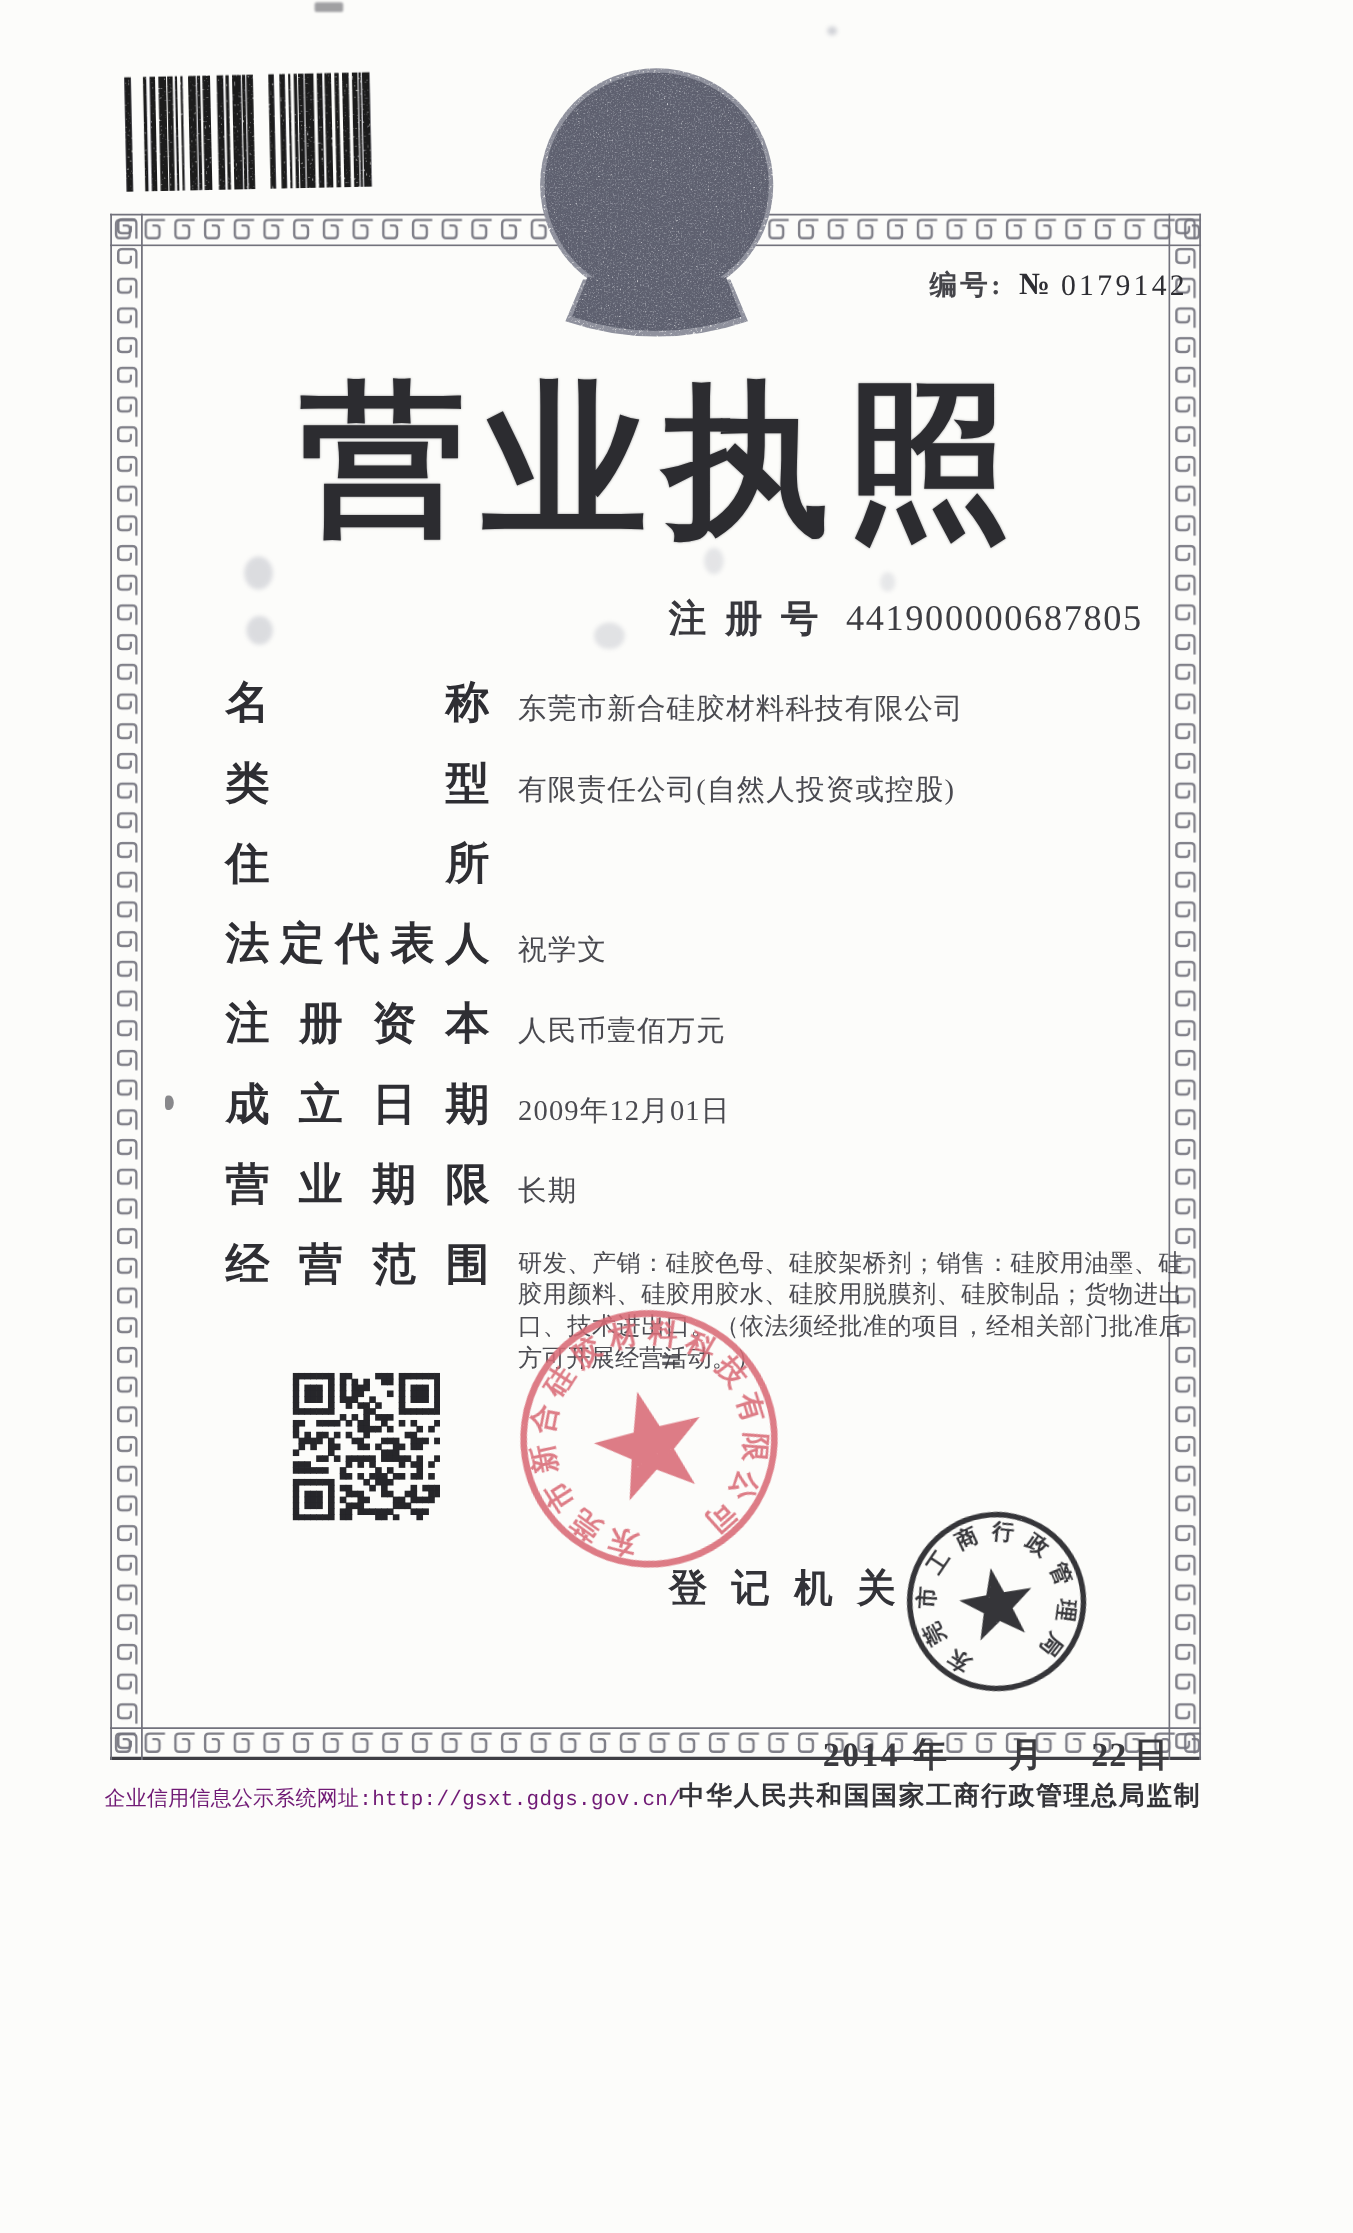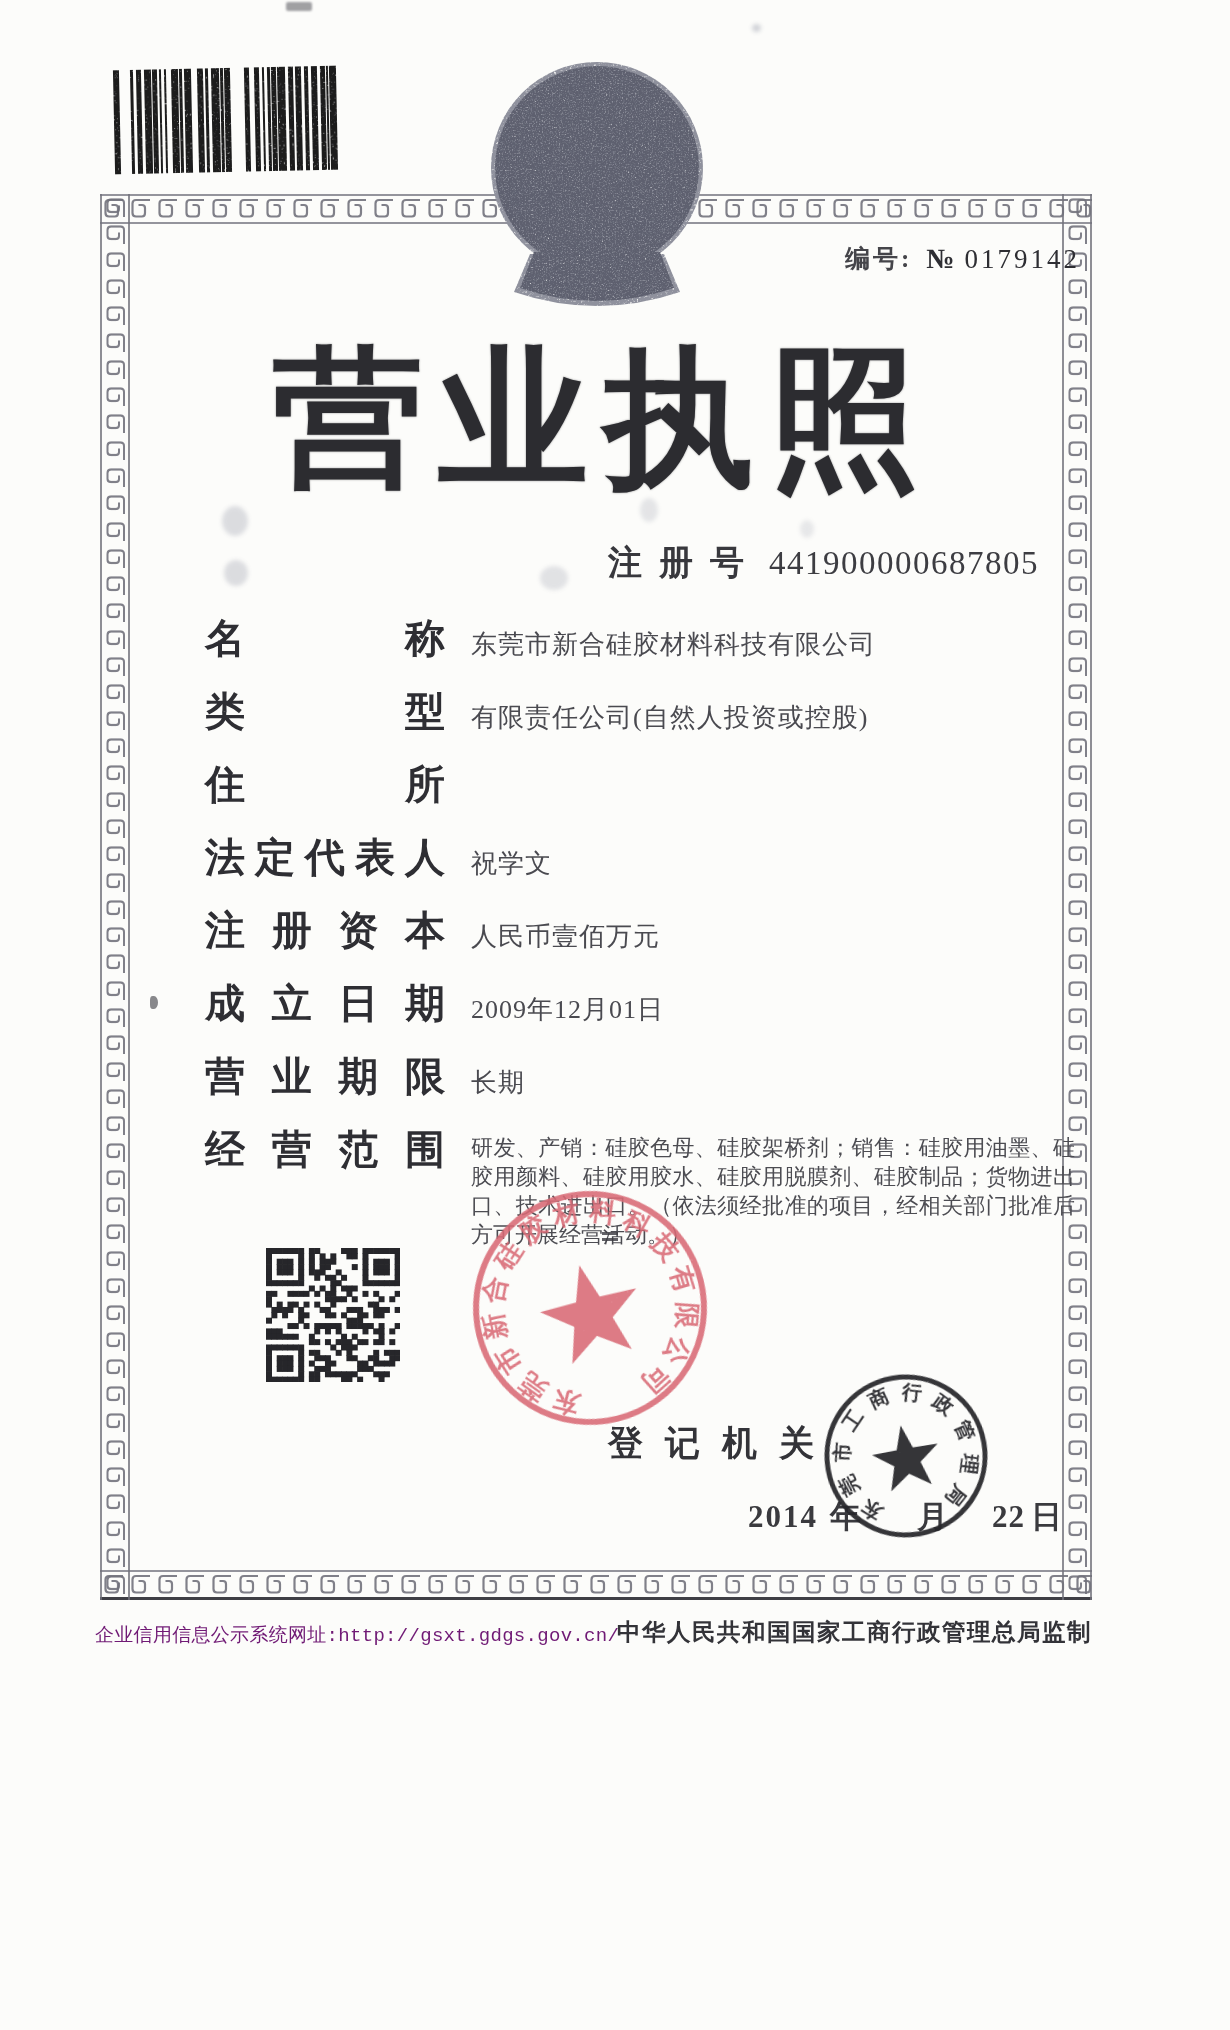--- a/index.html
+++ b/index.html
@@ -49,21 +49,21 @@
   .scope-row{height:auto;}
   .scope-row .field-value{width:604px;font-size:22px;line-height:29px;padding-top:6px;
     letter-spacing:0;white-space:normal;text-align:justify;color:#4c4c52;}
 
   
   #qrcode{left:266px;top:1248px;width:134px;height:134px;z-index:4;}
   #red-seal{left:445px;top:1163px;width:290px;height:290px;z-index:5;}
   #black-seal{left:813px;top:1363px;width:186px;height:186px;z-index:7;}
   #registrar{left:608px;top:1420px;z-index:2;font-size:35px;font-weight:600;
     letter-spacing:22px;color:#333338;text-align:right;}
-  #dateline{left:748px;top:1496px;z-index:5;display:flex;align-items:baseline;
+  #dateline{left:748px;top:1574px;z-index:5;display:flex;align-items:baseline;
     font-size:31px;color:#3a3a3e;font-weight:600;}
   #dateline .dt-year{letter-spacing:2px;}
   #dateline .dt-nian{margin-left:12px;}
   #dateline .dt-yue{margin-left:56px;}
   #dateline .dt-day{margin-left:44px;letter-spacing:1px;}
   #dateline .dt-ri{margin-left:6px;}
 
   
   #footer-left{left:95px;top:1622px;z-index:2;font-size:19px;color:#701a75;
     font-family:"Liberation Mono",monospace;letter-spacing:.3px;}

